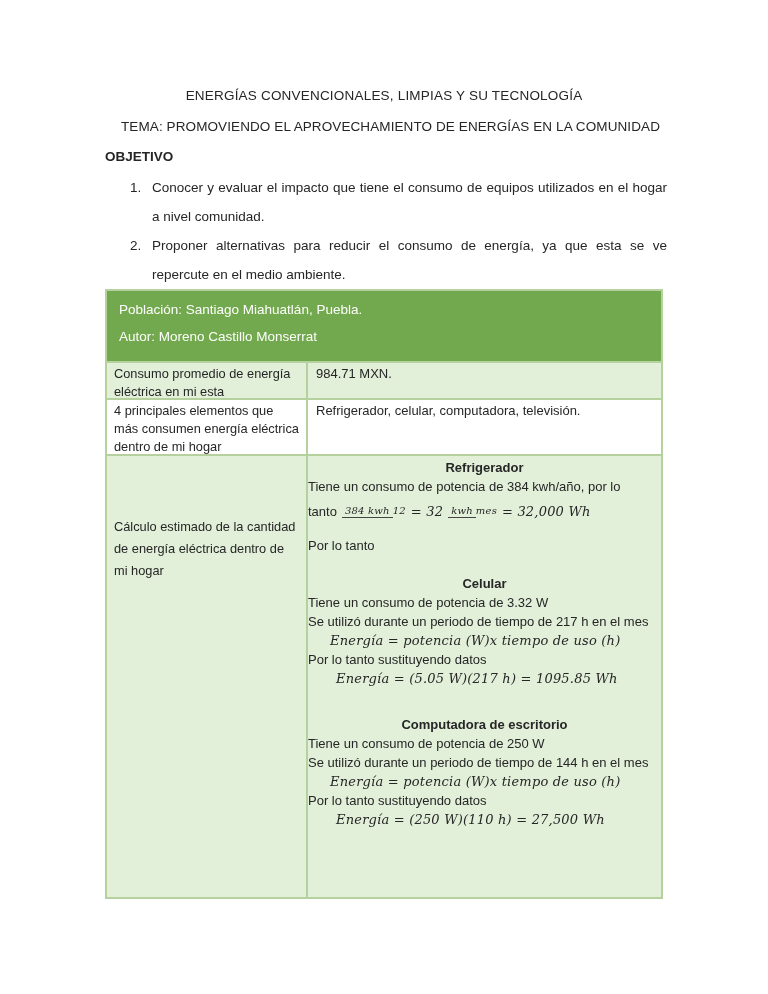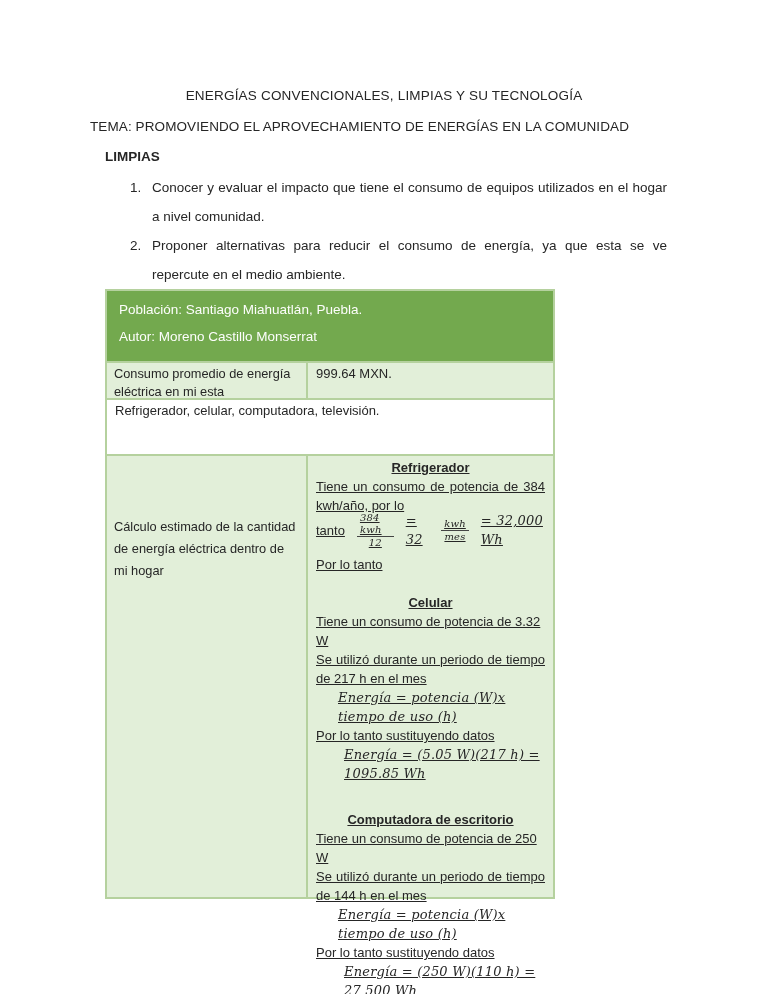--- a/index.html
+++ b/index.html
@@ -11,38 +11,38 @@
     position:relative;
     overflow:hidden;
   }
   .doc { position:absolute; inset:0; background:#ffffff;border-radius:20px; }
 
   .title {
     position:absolute; top:88px; left:0; right:0;
     text-align:center; font-size:13.5px; letter-spacing:0.2px;
   }
   .tema {
-    position:absolute; top:119px; left:90px; width:560px;
+    position:absolute; top:119px; left:121px; width:560px;
     font-size:13.5px; letter-spacing:0.1px;
   }
   .objetivo {
     position:absolute; top:149px; left:105px;
     font-size:13.5px; font-weight:bold;
   }
   .objectives {
     position:absolute; top:173px; left:130px; width:537px;
     font-size:13.5px;
   }
   .obj-item { display:flex; line-height:29px; }
   .obj-num { width:22px; flex:0 0 22px; }
   .obj-text { flex:1; text-align:justify; }
 
   
   .tbl {
-    position:absolute; left:105px; top:289px; width:450px;
+    position:absolute; left:105px; top:289px; width:558px;
     --hbg:#73a94e; --row:#e2efd9; --border:#b5d19e;
     border:2px solid var(--border);
     box-sizing:border-box;
     font-size:13px;
   }
   .tbl-header {
     background:var(--hbg); color:#fdfefc;
     height:70px; padding:5px 12px 0 12px;
     box-sizing:border-box; line-height:27px; font-size:13.5px;
   }
@@ -52,51 +52,51 @@
     width:201px; flex:0 0 201px;
     border-right:2px solid var(--border);
     box-sizing:border-box;
     padding:2px 7px; line-height:18px; font-size:12.8px;
   }
   .cell-r { flex:1; box-sizing:border-box; padding:2px 8px; line-height:18px; }
   .row-a { height:35px; }
   .row-b { height:54px; }
   .row-c { height:441px; }
   .row-c .cell-l { padding-top:60px; line-height:22px; }
-  .row-c .cell-r { padding:2px 8px; line-height:19px;text-decoration:underline; }
+  .row-c .cell-r { padding:2px 0; line-height:19px; }
 
   .cell-r p, .cell-l p { margin:0; }
   .c-head { text-align:center; font-weight:bold; }
   .jt { text-align:justify; }
   .math {
     font-family:"DejaVu Serif", serif; font-style:italic;
     font-size:13px; letter-spacing:0.2px;
   }
   .f-center { text-align:center; }
   .f-ind  { padding-left:22px; }
   .f-ind2 { padding-left:28px; }
   .sp10 { height:10px; } .sp19 { height:19px; } .sp28 { height:27px; }
 
-  .frac-line { height:30px; display:flex; align-items:center; gap:12px; }
+  .frac-line { height:30px; display:flex; align-items:center; gap:5px; }
   .frac {
-    display:inline-flex; flex-direction:column; align-items:center;
+    display:inline-flex; align-items:center;
     font-size:10px; line-height:12px;
   }
   .frac .fnum { border-bottom:1px solid #444; padding:0 3px; }
 </style>
 </head>
 <body style="color: rgb(38, 38, 38);">
 
 <div class="doc">
 
   <div class="title">ENERGÍAS CONVENCIONALES, LIMPIAS Y SU TECNOLOGÍA</div>
 
   <div class="tema">TEMA: PROMOVIENDO EL APROVECHAMIENTO DE ENERGÍAS EN LA COMUNIDAD</div>
 
-  <div class="objetivo">LIMPIAS</div>
+  <div class="objetivo">OBJETIVO</div>
 
   <div class="objectives">
     <div class="obj-item">
       <span class="obj-num">1.</span>
       <span class="obj-text">Conocer y evaluar el impacto que tiene el consumo de equipos utilizados en el hogar a nivel comunidad.</span>
     </div>
     <div class="obj-item">
       <span class="obj-num">2.</span>
       <span class="obj-text">Proponer alternativas para reducir el consumo de energía, ya que esta se ve repercute en el medio ambiente.</span>
     </div>
@@ -104,24 +104,25 @@
 
   <div class="tbl" style="--hbg: #73a94e; --row: #e2efd9; --border: #b5d19e;">
 
     <div class="tbl-header" style="color: rgb(253, 254, 252);">
       <div>Población: Santiago Miahuatlán, Puebla.</div>
       <div>Autor: Moreno Castillo Monserrat</div>
     </div>
 
     <div class="trow green row-a">
       <div class="cell-l">Consumo promedio de energía eléctrica en mi esta</div>
-      <div class="cell-r">999.64 MXN.</div>
+      <div class="cell-r">984.71 MXN.</div>
     </div>
 
     <div class="trow row-b">
+      <div class="cell-l">4 principales elementos que más consumen energía eléctrica dentro de mi hogar</div>
       <div class="cell-r">Refrigerador, celular, computadora, televisión.</div>
     </div>
 
     <div class="trow green row-c">
       <div class="cell-l">Cálculo estimado de la cantidad de energía eléctrica dentro de mi hogar</div>
 
       <div class="cell-r">
 
         <p class="c-head">Refrigerador</p>
         <p class="jt">Tiene un consumo de potencia de 384 kwh/año, por lo</p>

